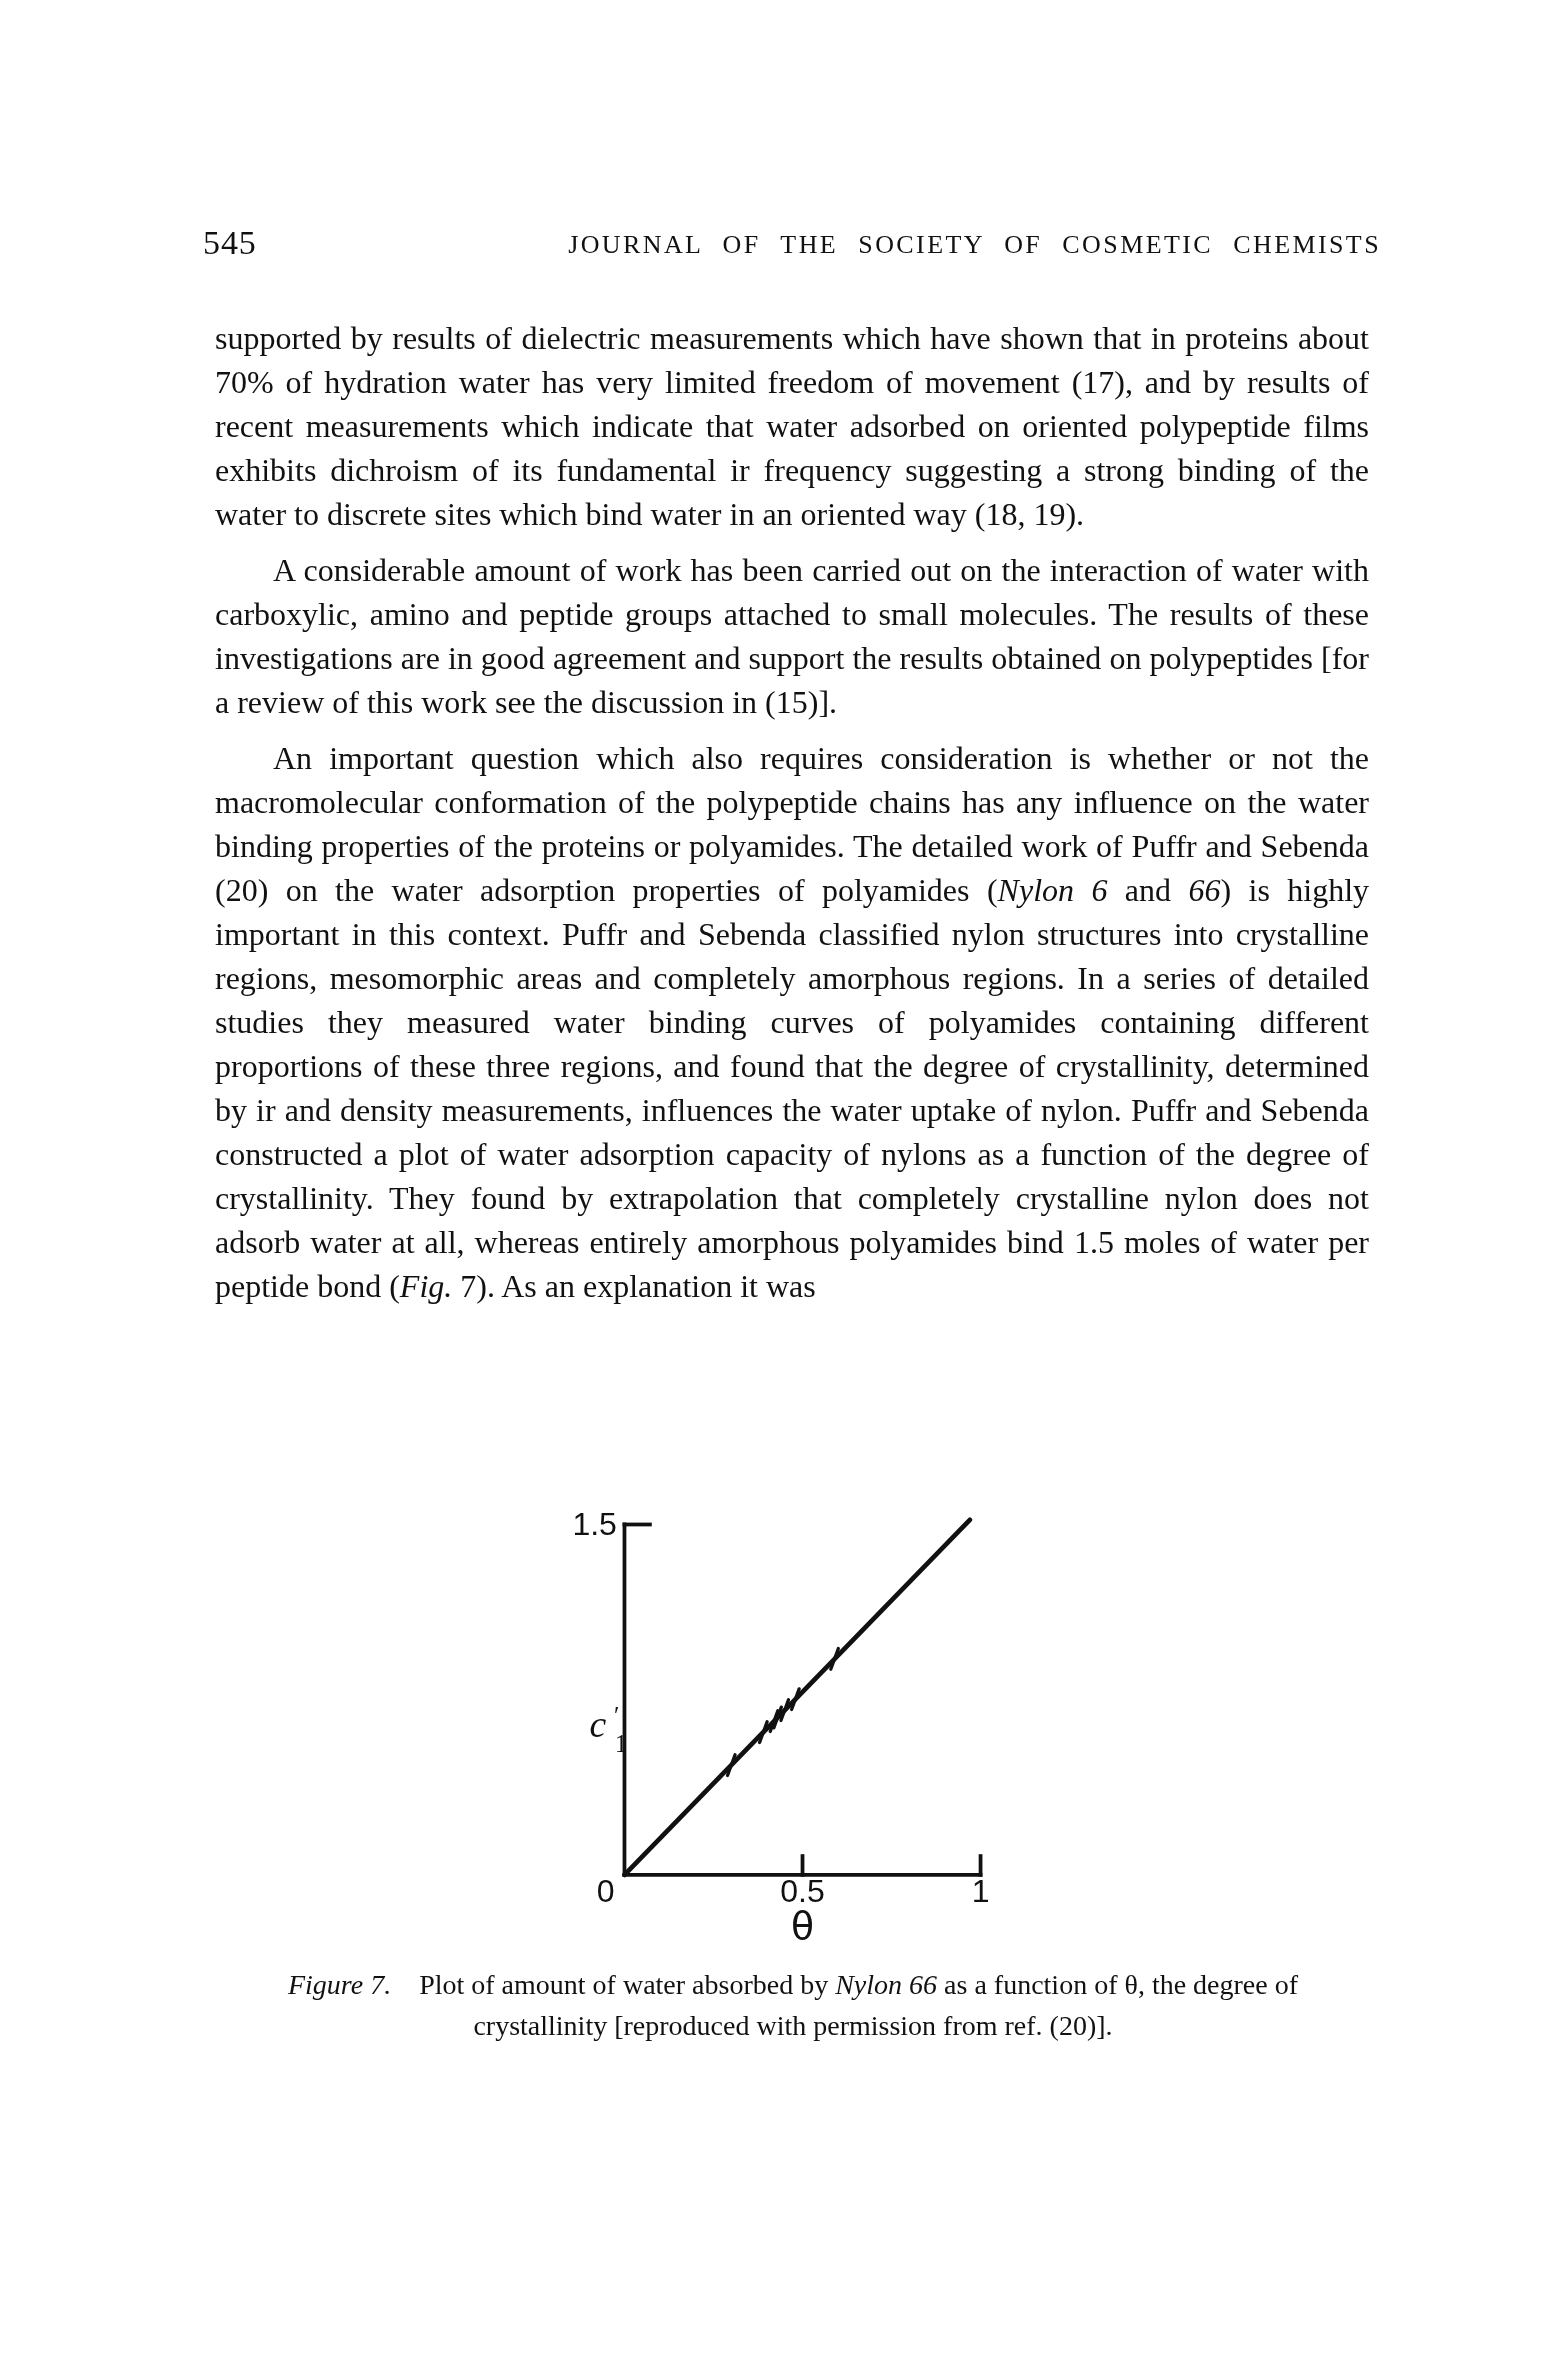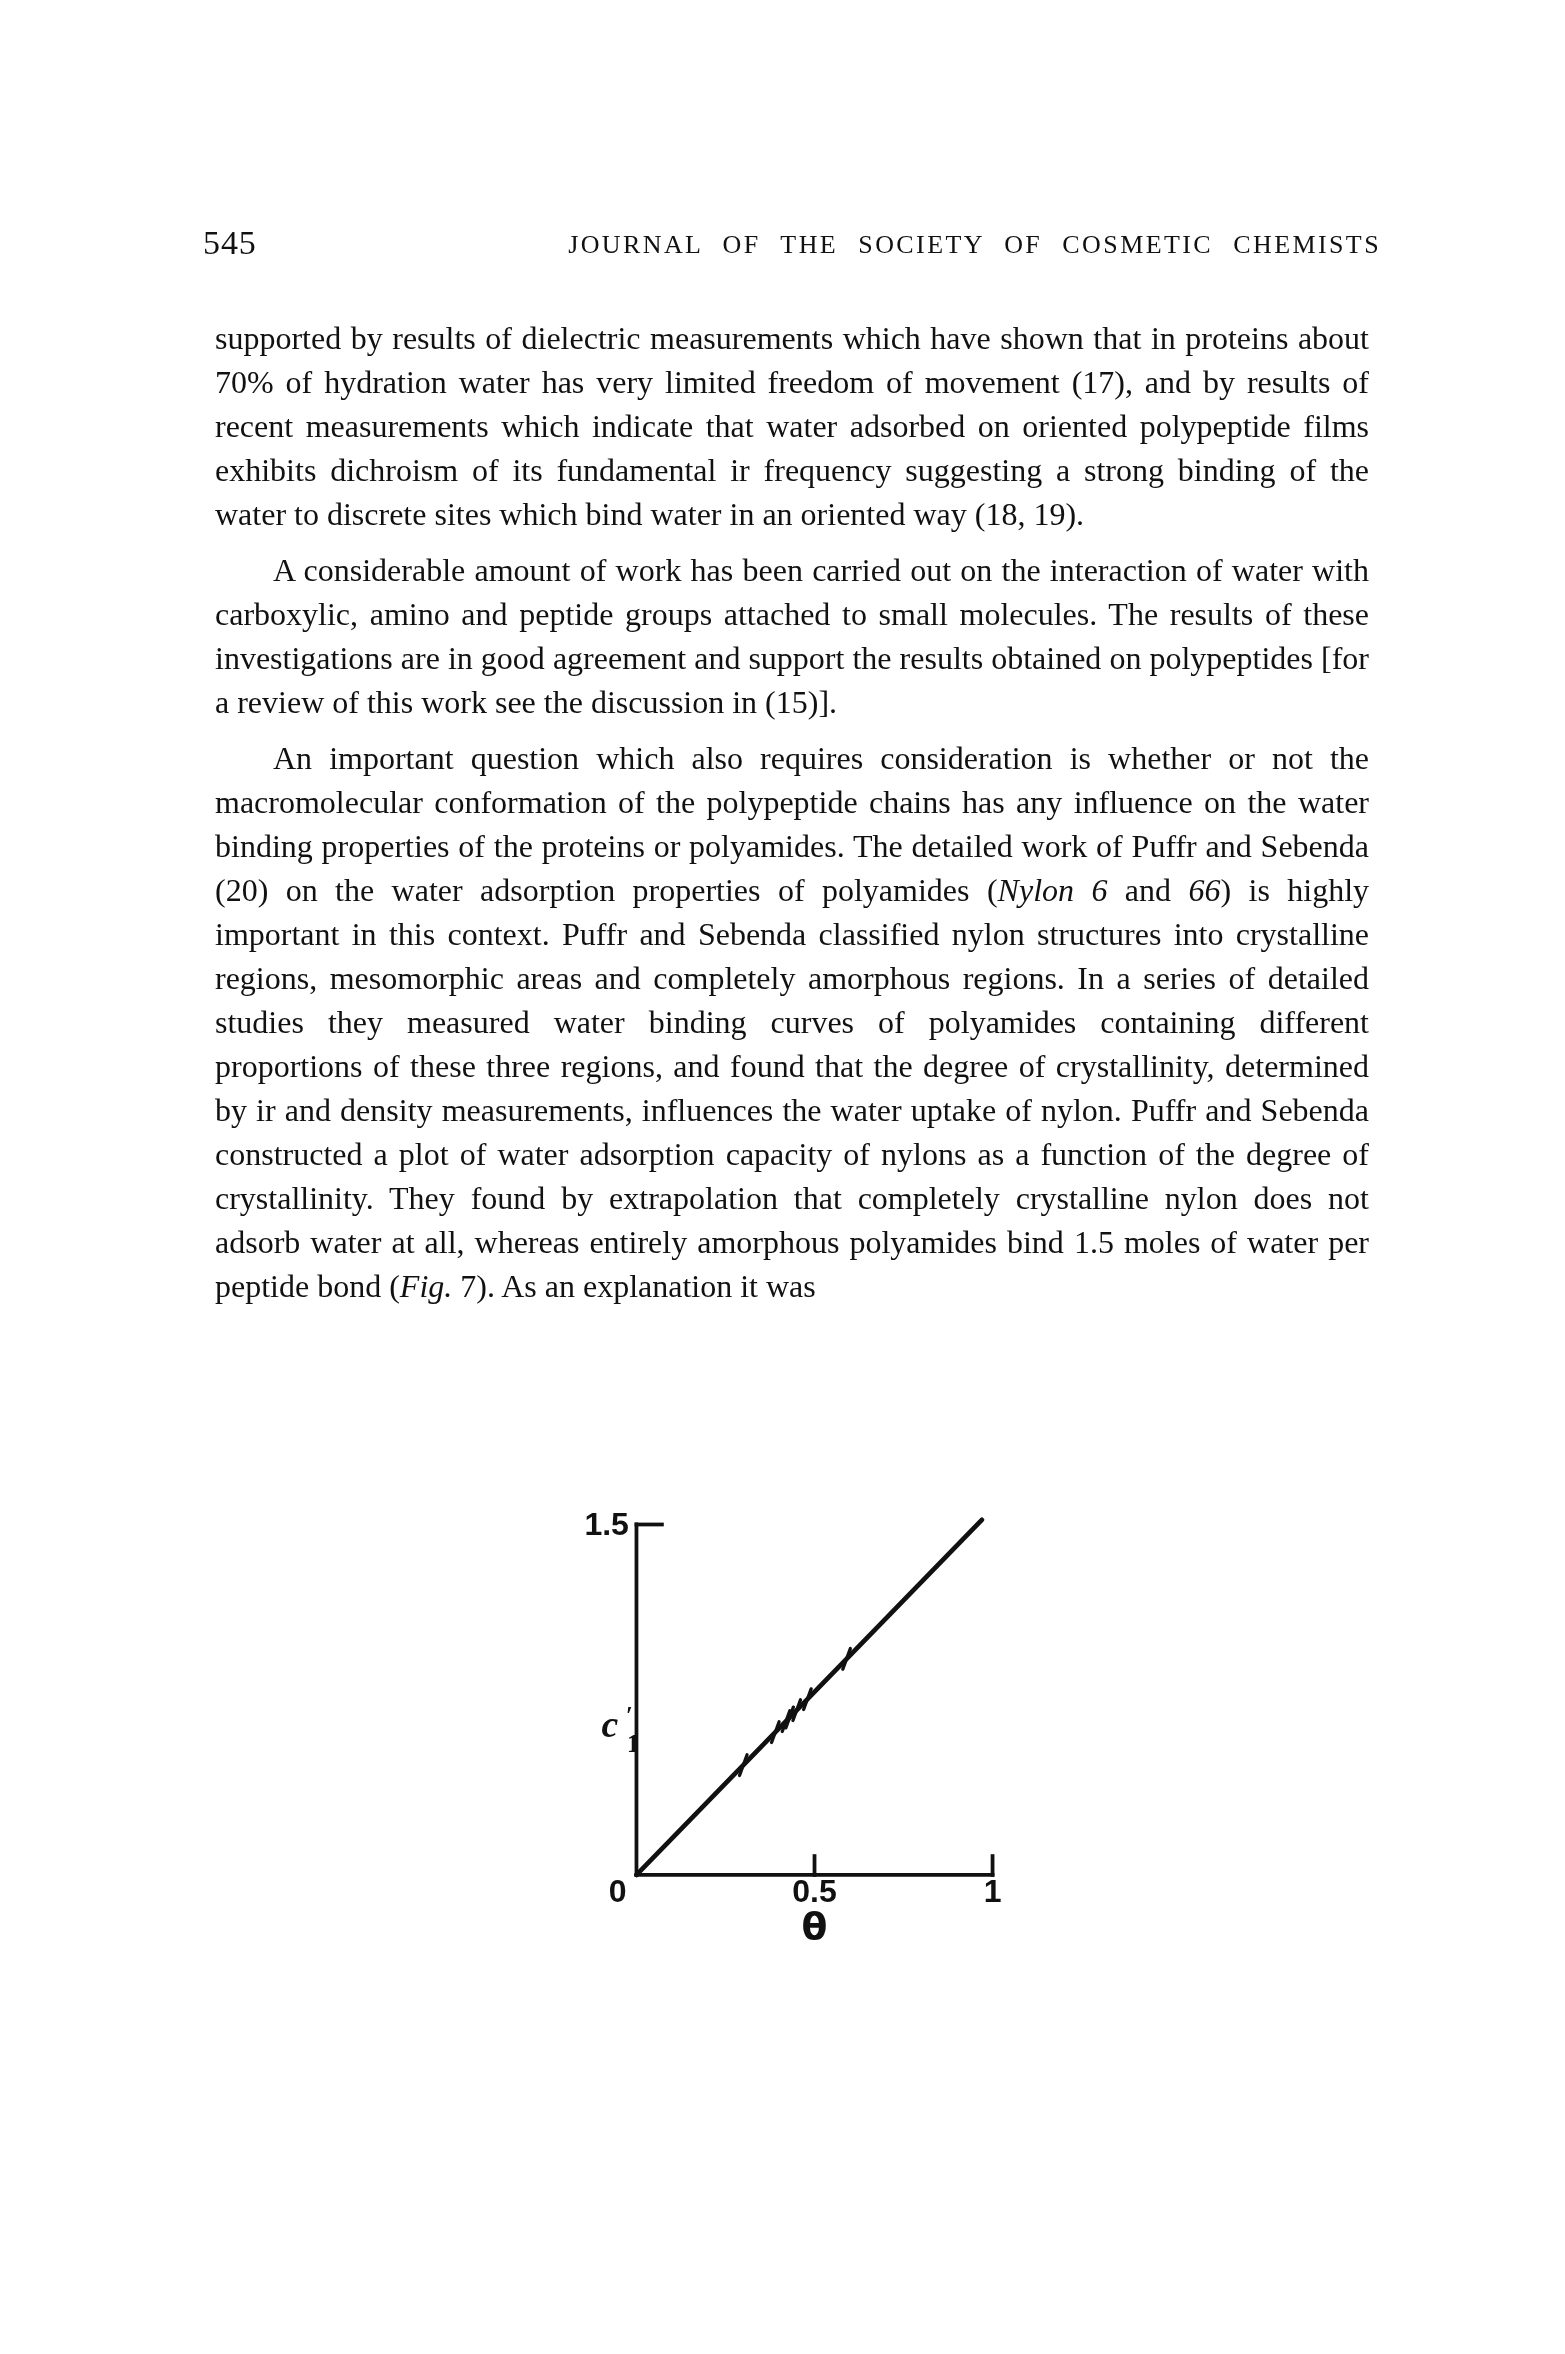--- a/index.html
+++ b/index.html
@@ -16,21 +16,21 @@
   .journal{
     position:absolute;left:0;right:0;top:5.6px;text-align:right;
     font-size:26px;letter-spacing:2.4px;word-spacing:11.3px;white-space:nowrap;
   }
   .body-text{
     position:absolute;left:203px;top:304px;width:1178px;
     font-size:32px;line-height:44px;text-align:justify;
   }
   .para{margin:12px;}
   .para.indent{text-indent:58px;}
-  .figure{position:absolute;left:577px;top:1500px;width:443px;height:471px;font-weight:bold;}
+  .figure{position:absolute;left:565px;top:1500px;width:443px;height:471px;}
   .figure svg{display:block;}
   .ax{stroke:#111;stroke-width:4;stroke-linecap:square;}
   .dline{stroke:#111;stroke-width:5;stroke-linecap:round;}
   .mark{stroke:#111;stroke-width:3.5;stroke-linecap:round;}
   .num{font-family:"Liberation Sans",sans-serif;font-size:34px;fill:#111;}
   .theta{font-family:"DejaVu Sans",sans-serif;font-size:40px;fill:#111;}
   .clab{font-family:"Liberation Serif",serif;font-style:italic;font-size:40px;fill:#111;}
   .csub{font-family:"Liberation Serif",serif;font-size:26px;fill:#111;}
   .caption{
     position:absolute;left:280px;top:1964px;width:1026px;
@@ -73,15 +73,16 @@
         <line x1="180.39999999999998" y1="270.4144329896907" x2="172.39999999999998" y2="292.4144329896907" class="mark"></line>
         <line x1="214.42000000000002" y1="235.43876288659789" x2="206.42000000000002" y2="257.4387628865979" class="mark"></line>
         <line x1="225.76" y1="223.78020618556698" x2="217.76" y2="245.78020618556698" class="mark"></line>
         <line x1="229.54" y1="219.89402061855665" x2="221.54" y2="241.89402061855665" class="mark"></line>
         <line x1="237.1" y1="212.12164948453605" x2="229.1" y2="234.12164948453605" class="mark"></line>
         <line x1="248.44" y1="200.46309278350512" x2="240.44" y2="222.46309278350512" class="mark"></line>
         <line x1="290.02" y1="157.71505154639172" x2="282.02" y2="179.71505154639172" class="mark"></line>
       </svg>
   </div>
 
+  <div class="caption"><i>Figure 7.</i><span> Plot of amount of water absorbed by </span><i>Nylon 66</i><span> as a function of θ, the degree of crystallinity [reproduced with permission from ref. (20)].</span></div>
 
 </div>
 
 
 </body></html>

